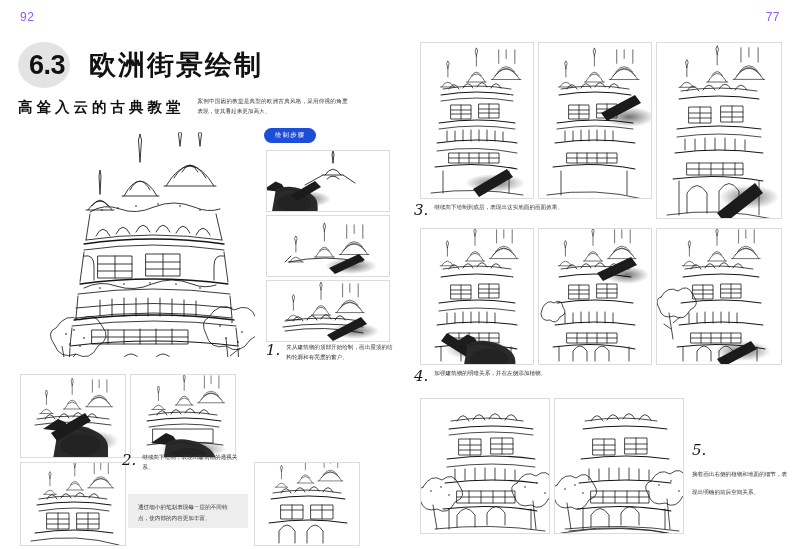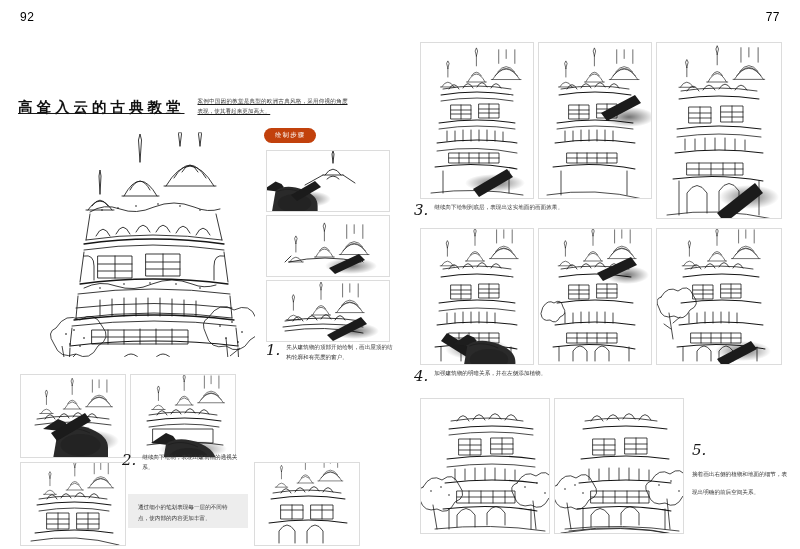--- a/index.html
+++ b/index.html
@@ -33,21 +33,21 @@
     left: 400px; top: 0;
     width: 1px; height: 549px;
     background: #ffffff;
   }
 
   
   .folio {
     position: absolute;
     top: 10px;
     font-size: 12px;
-    color: #000000;
+    color: #8b5cf6;
     letter-spacing: .5px;
     font-family: "Liberation Sans", sans-serif;
   }
   .folio-left  { left: 20px; }
   .folio-right { right: 20px; }
 
   
   .sec-head {
     position: absolute;
     left: 18px; top: 42px;
@@ -83,21 +83,20 @@
     font-family: "DejaVu Serif", "Liberation Serif", serif;
   }
 
   
   .sub-row {
     position: absolute;
     left: 18px; top: 96px;
     width: 370px;
     display: flex;
     align-items: flex-start;
-    text-decoration: underline;
   }
   .sub-title {
     font-size: 14.5px;
     font-weight: bold;
     letter-spacing: 4px;
     color: #111;
     white-space: nowrap;
     font-family: "DejaVu Sans", sans-serif;
     padding-top: 2px;
   }
@@ -108,21 +107,21 @@
     margin-left: 13px;
     width: 150px;
     text-align: justify;
     font-family: "DejaVu Sans", sans-serif;
   }
 
   
   .steps-pill {
     position: absolute;
     left: 264px; top: 128px;
-    background: #c2410c;
+    background: #1d4ed8;
     color: #ffffff;
     font-size: 6.4px;
     letter-spacing: 1.2px;
     padding: 3.2px 11px;
     border-radius: 9px;
     font-family: "DejaVu Sans", sans-serif;
   }
 
   
   .panel {
@@ -209,20 +208,27 @@
     </g>
   </defs>
 </svg>
 
 <div class="spread">
 
   <div class="page page-left">
 
     <div class="folio folio-left">92</div>
 
+    <div class="sec-head">
+      <div class="sec-num-wrap">
+        <div class="sec-num-bg"></div>
+        <div class="sec-num">6.3</div>
+      </div>
+      <div class="sec-title">欧洲街景绘制</div>
+    </div>
 
     <div class="sub-row">
       <div class="sub-title">高耸入云的古典教堂</div>
       <div class="sub-desc">案例中国因的教堂是典型的欧洲古典风格，采用仰视的角度表现，使其看起来更加高大。</div>
     </div>
 
     <div class="steps-pill">绘制步骤</div>
 
     <div class="panel panel-noborder" style="left:40px; top:132px; width:215px; height:225px;">
       <svg width="215" height="225" viewBox="0 0 215 225">

